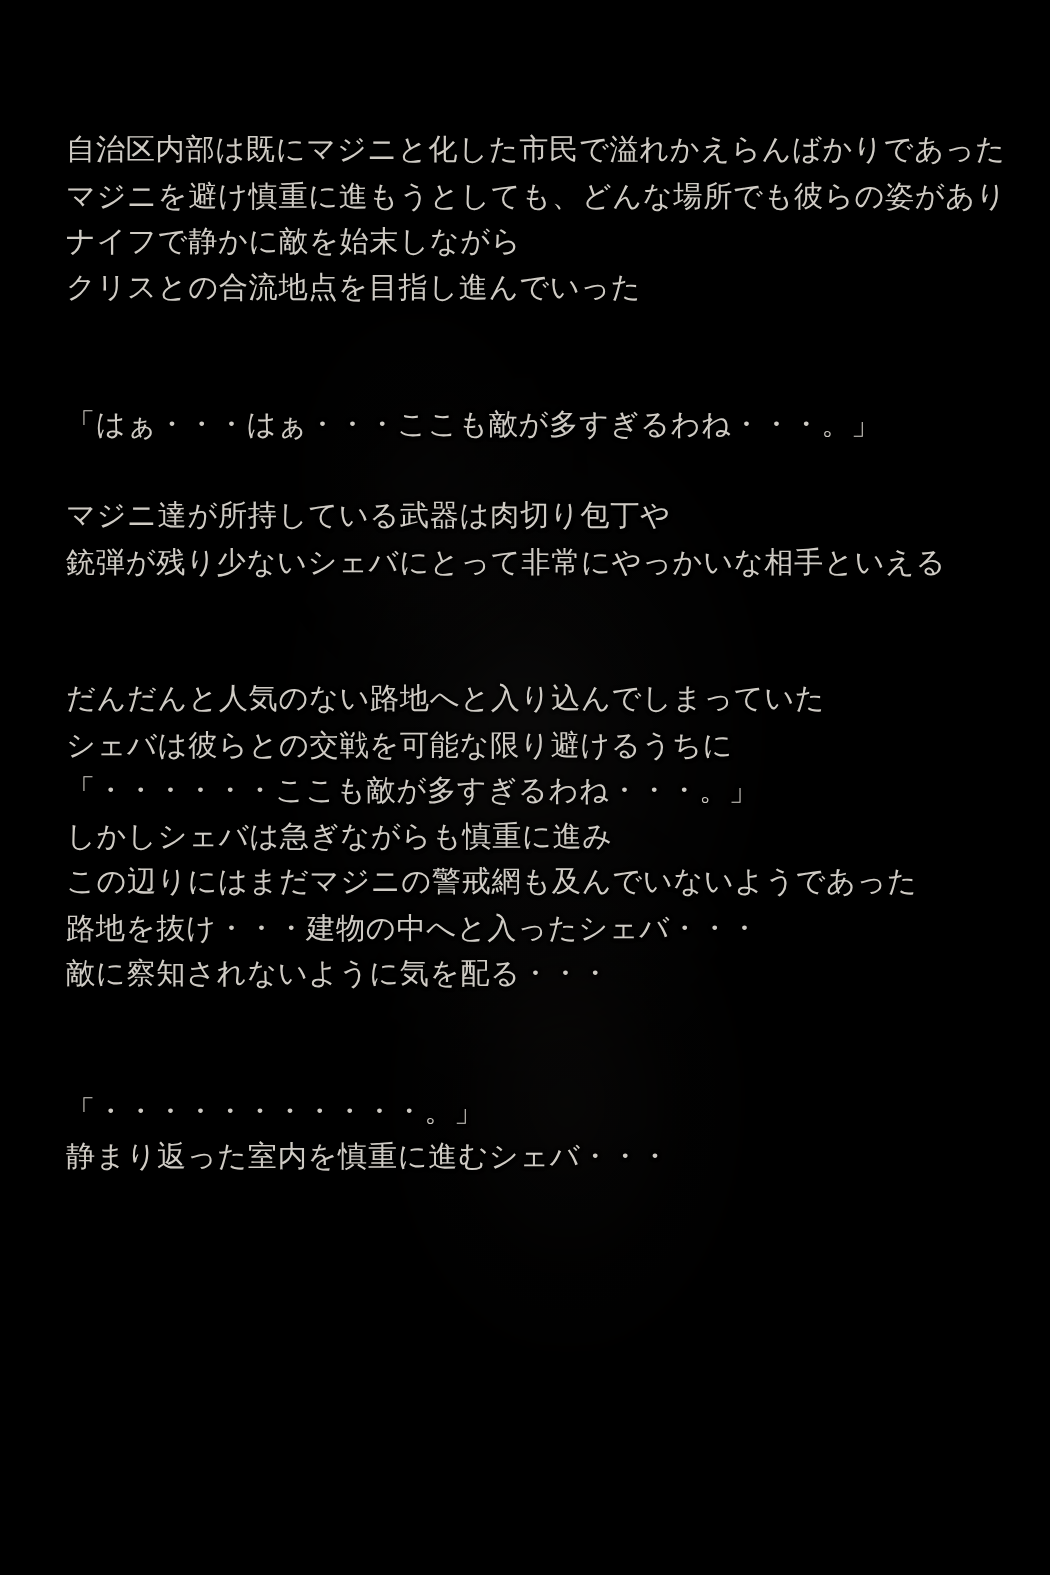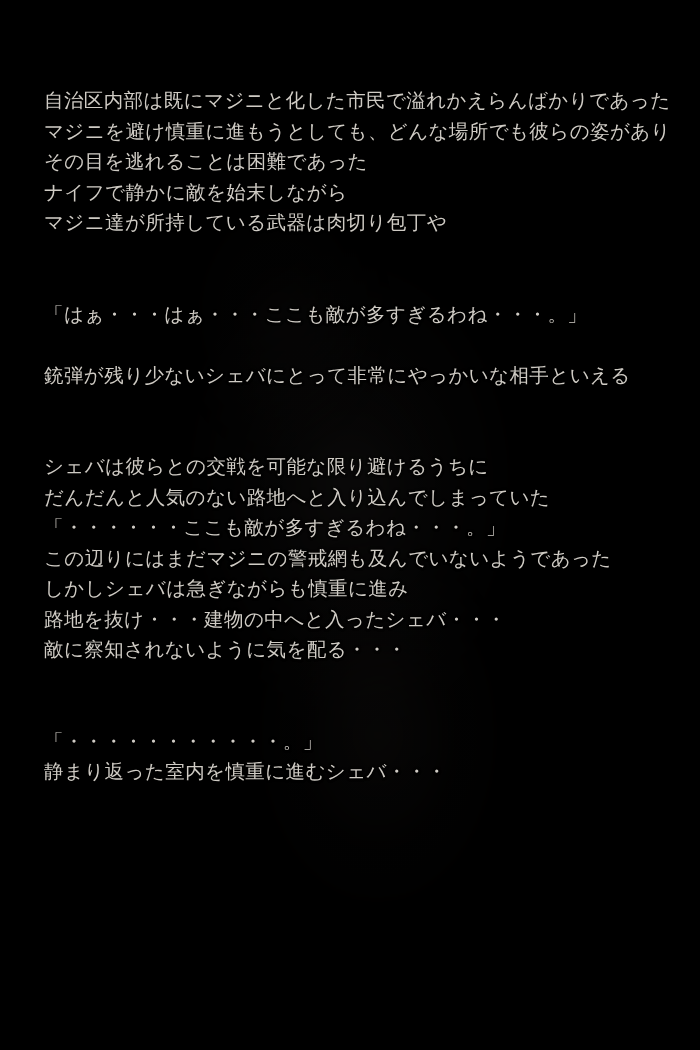--- a/index.html
+++ b/index.html
@@ -109,35 +109,35 @@
     <div class="bg-glow-a"></div>
     <div class="bg-glow-b"></div>
     <div class="bg-glow-c"></div>
     <div class="dark-veil"></div>
     <div class="vignette"></div>
   </div>
 
   <div class="text-body">
     <div class="line">自治区内部は既にマジニと化した市民で溢れかえらんばかりであった</div>
     <div class="line">マジニを避け慎重に進もうとしても、どんな場所でも彼らの姿があり</div>
-    <div class="line">その目を逃れることは困難であった</div>
     <div class="line">ナイフで静かに敵を始末しながら</div>
-    <div class="line">マジニ達が所持している武器は肉切り包丁や</div>
+    <div class="line">クリスとの合流地点を目指し進んでいった</div>
     <div class="line blank"></div>
     <div class="line blank"></div>
     <div class="line">「はぁ・・・はぁ・・・ここも敵が多すぎるわね・・・。」</div>
     <div class="line blank"></div>
+    <div class="line">マジニ達が所持している武器は肉切り包丁や</div>
     <div class="line">銃弾が残り少ないシェバにとって非常にやっかいな相手といえる</div>
     <div class="line blank"></div>
     <div class="line blank"></div>
+    <div class="line">だんだんと人気のない路地へと入り込んでしまっていた</div>
     <div class="line">シェバは彼らとの交戦を可能な限り避けるうちに</div>
-    <div class="line">だんだんと人気のない路地へと入り込んでしまっていた</div>
     <div class="line">「・・・・・・ここも敵が多すぎるわね・・・。」</div>
+    <div class="line">しかしシェバは急ぎながらも慎重に進み</div>
     <div class="line">この辺りにはまだマジニの警戒網も及んでいないようであった</div>
-    <div class="line">しかしシェバは急ぎながらも慎重に進み</div>
     <div class="line">路地を抜け・・・建物の中へと入ったシェバ・・・</div>
     <div class="line">敵に察知されないように気を配る・・・</div>
     <div class="line blank"></div>
     <div class="line blank"></div>
     <div class="line">「・・・・・・・・・・・。」</div>
     <div class="line">静まり返った室内を慎重に進むシェバ・・・</div>
     <div class="line blank"></div>
     <div class="line blank"></div>
   </div>
 

